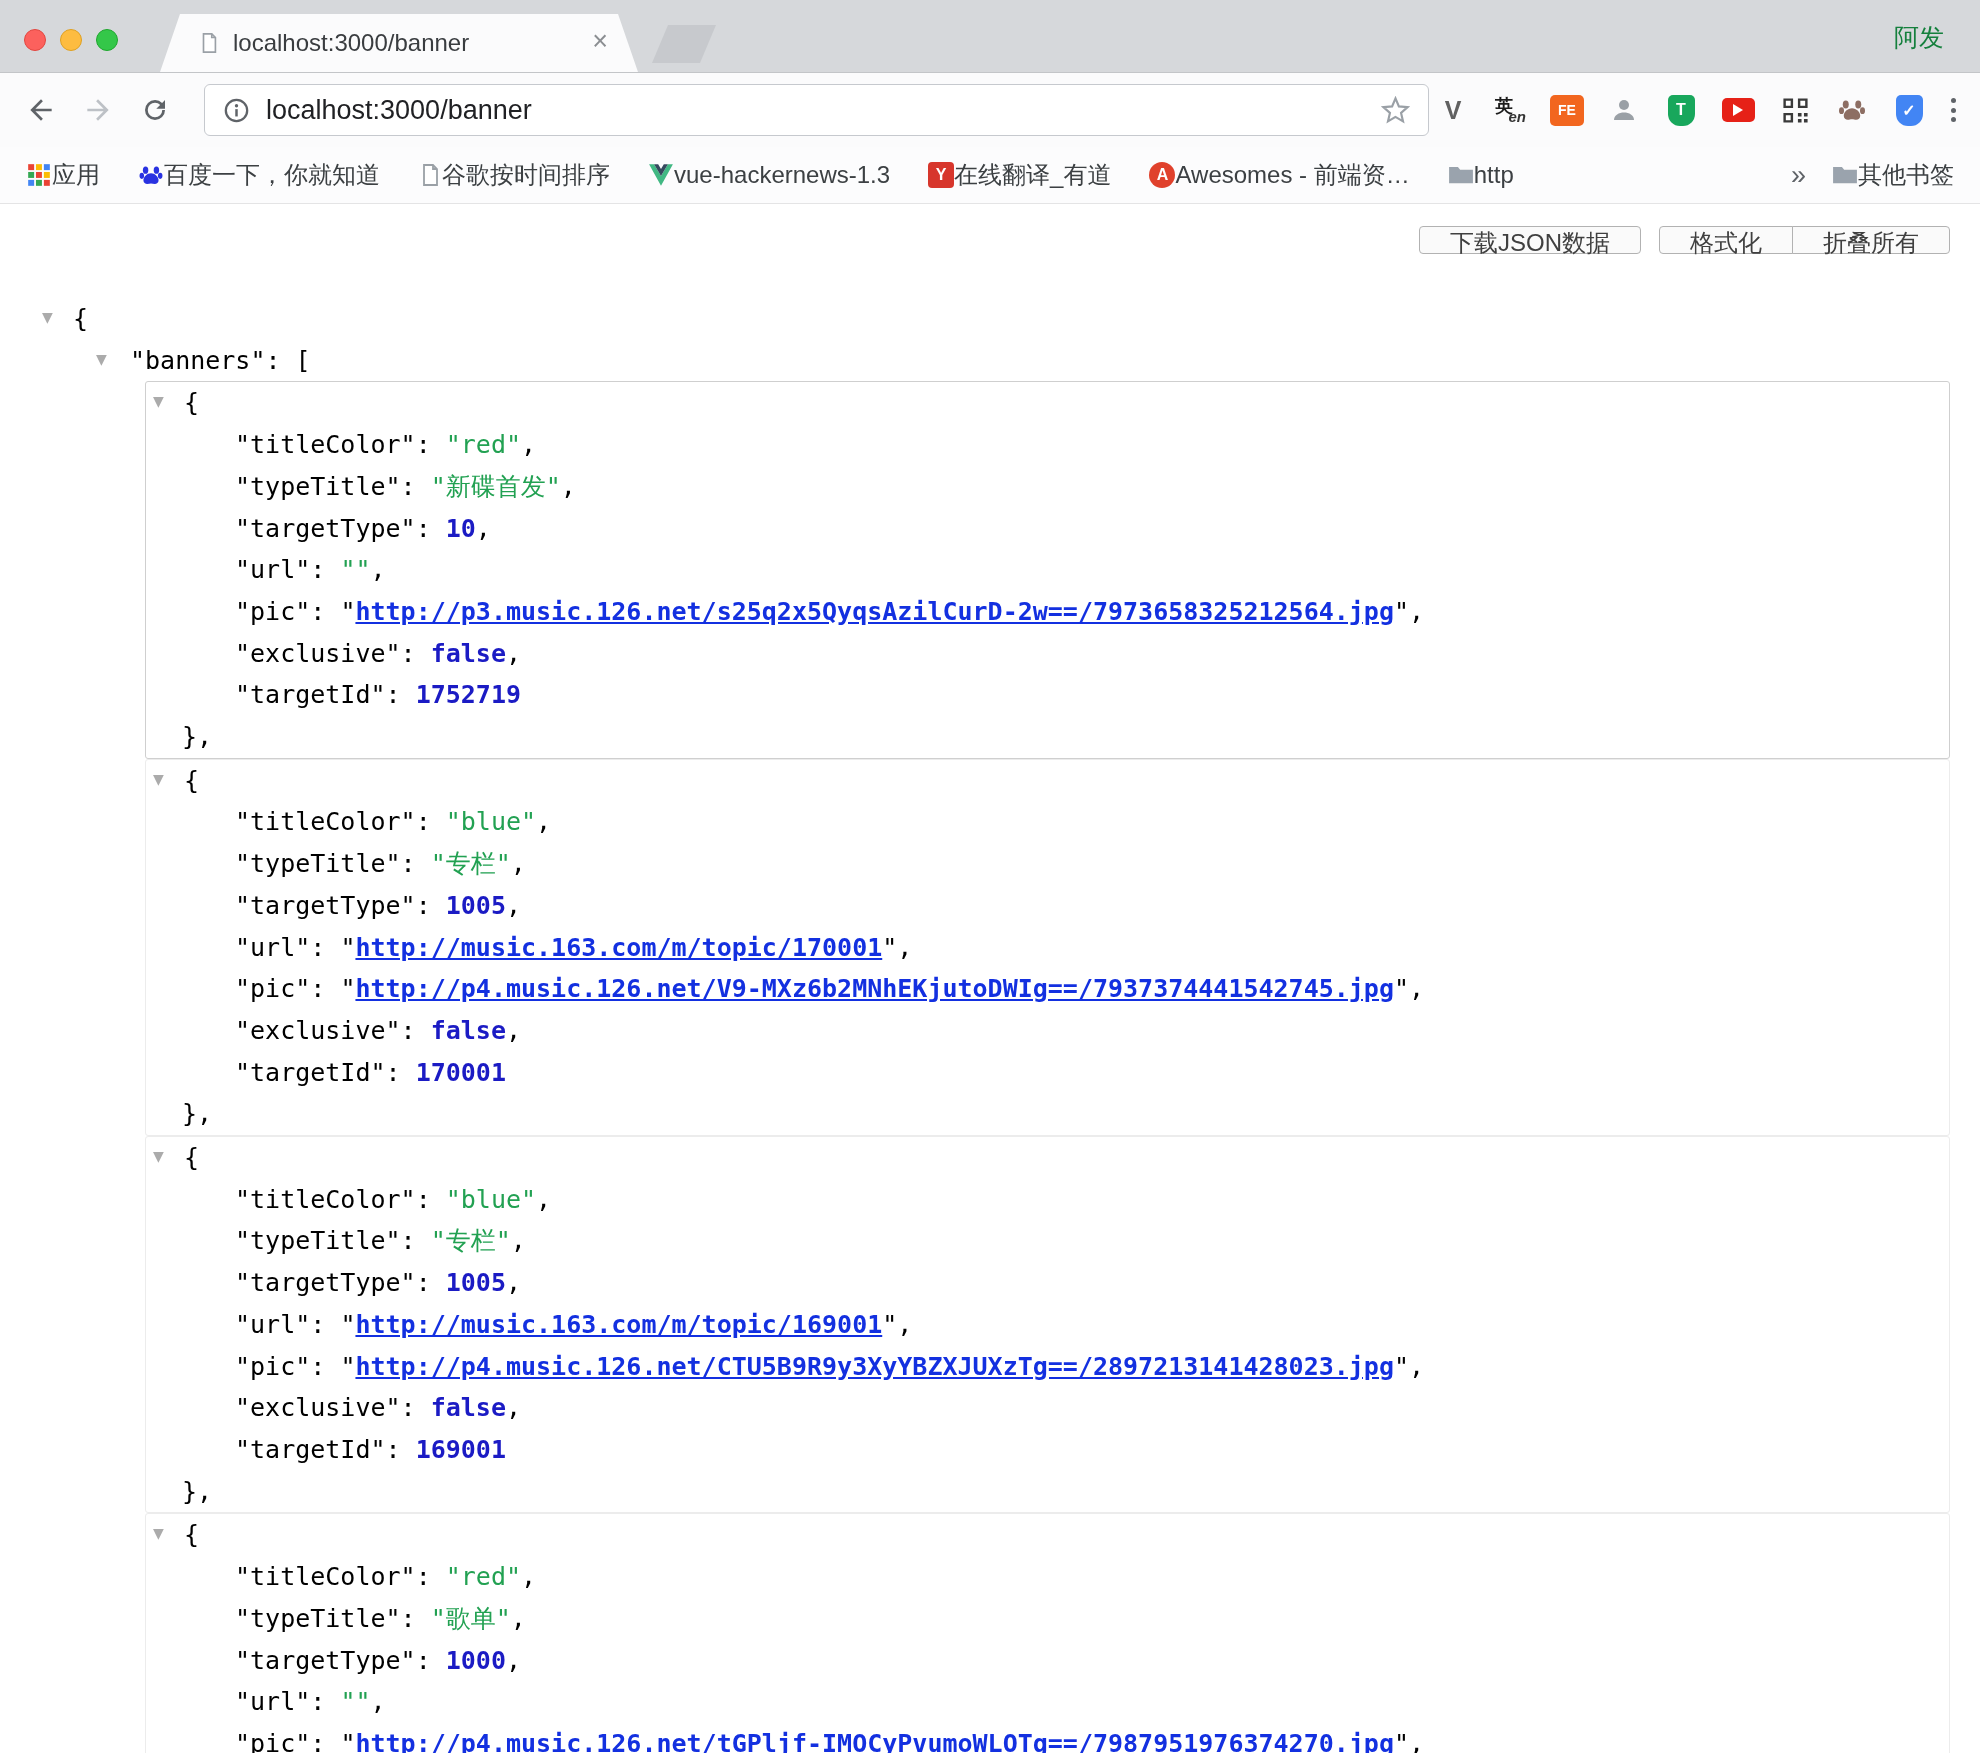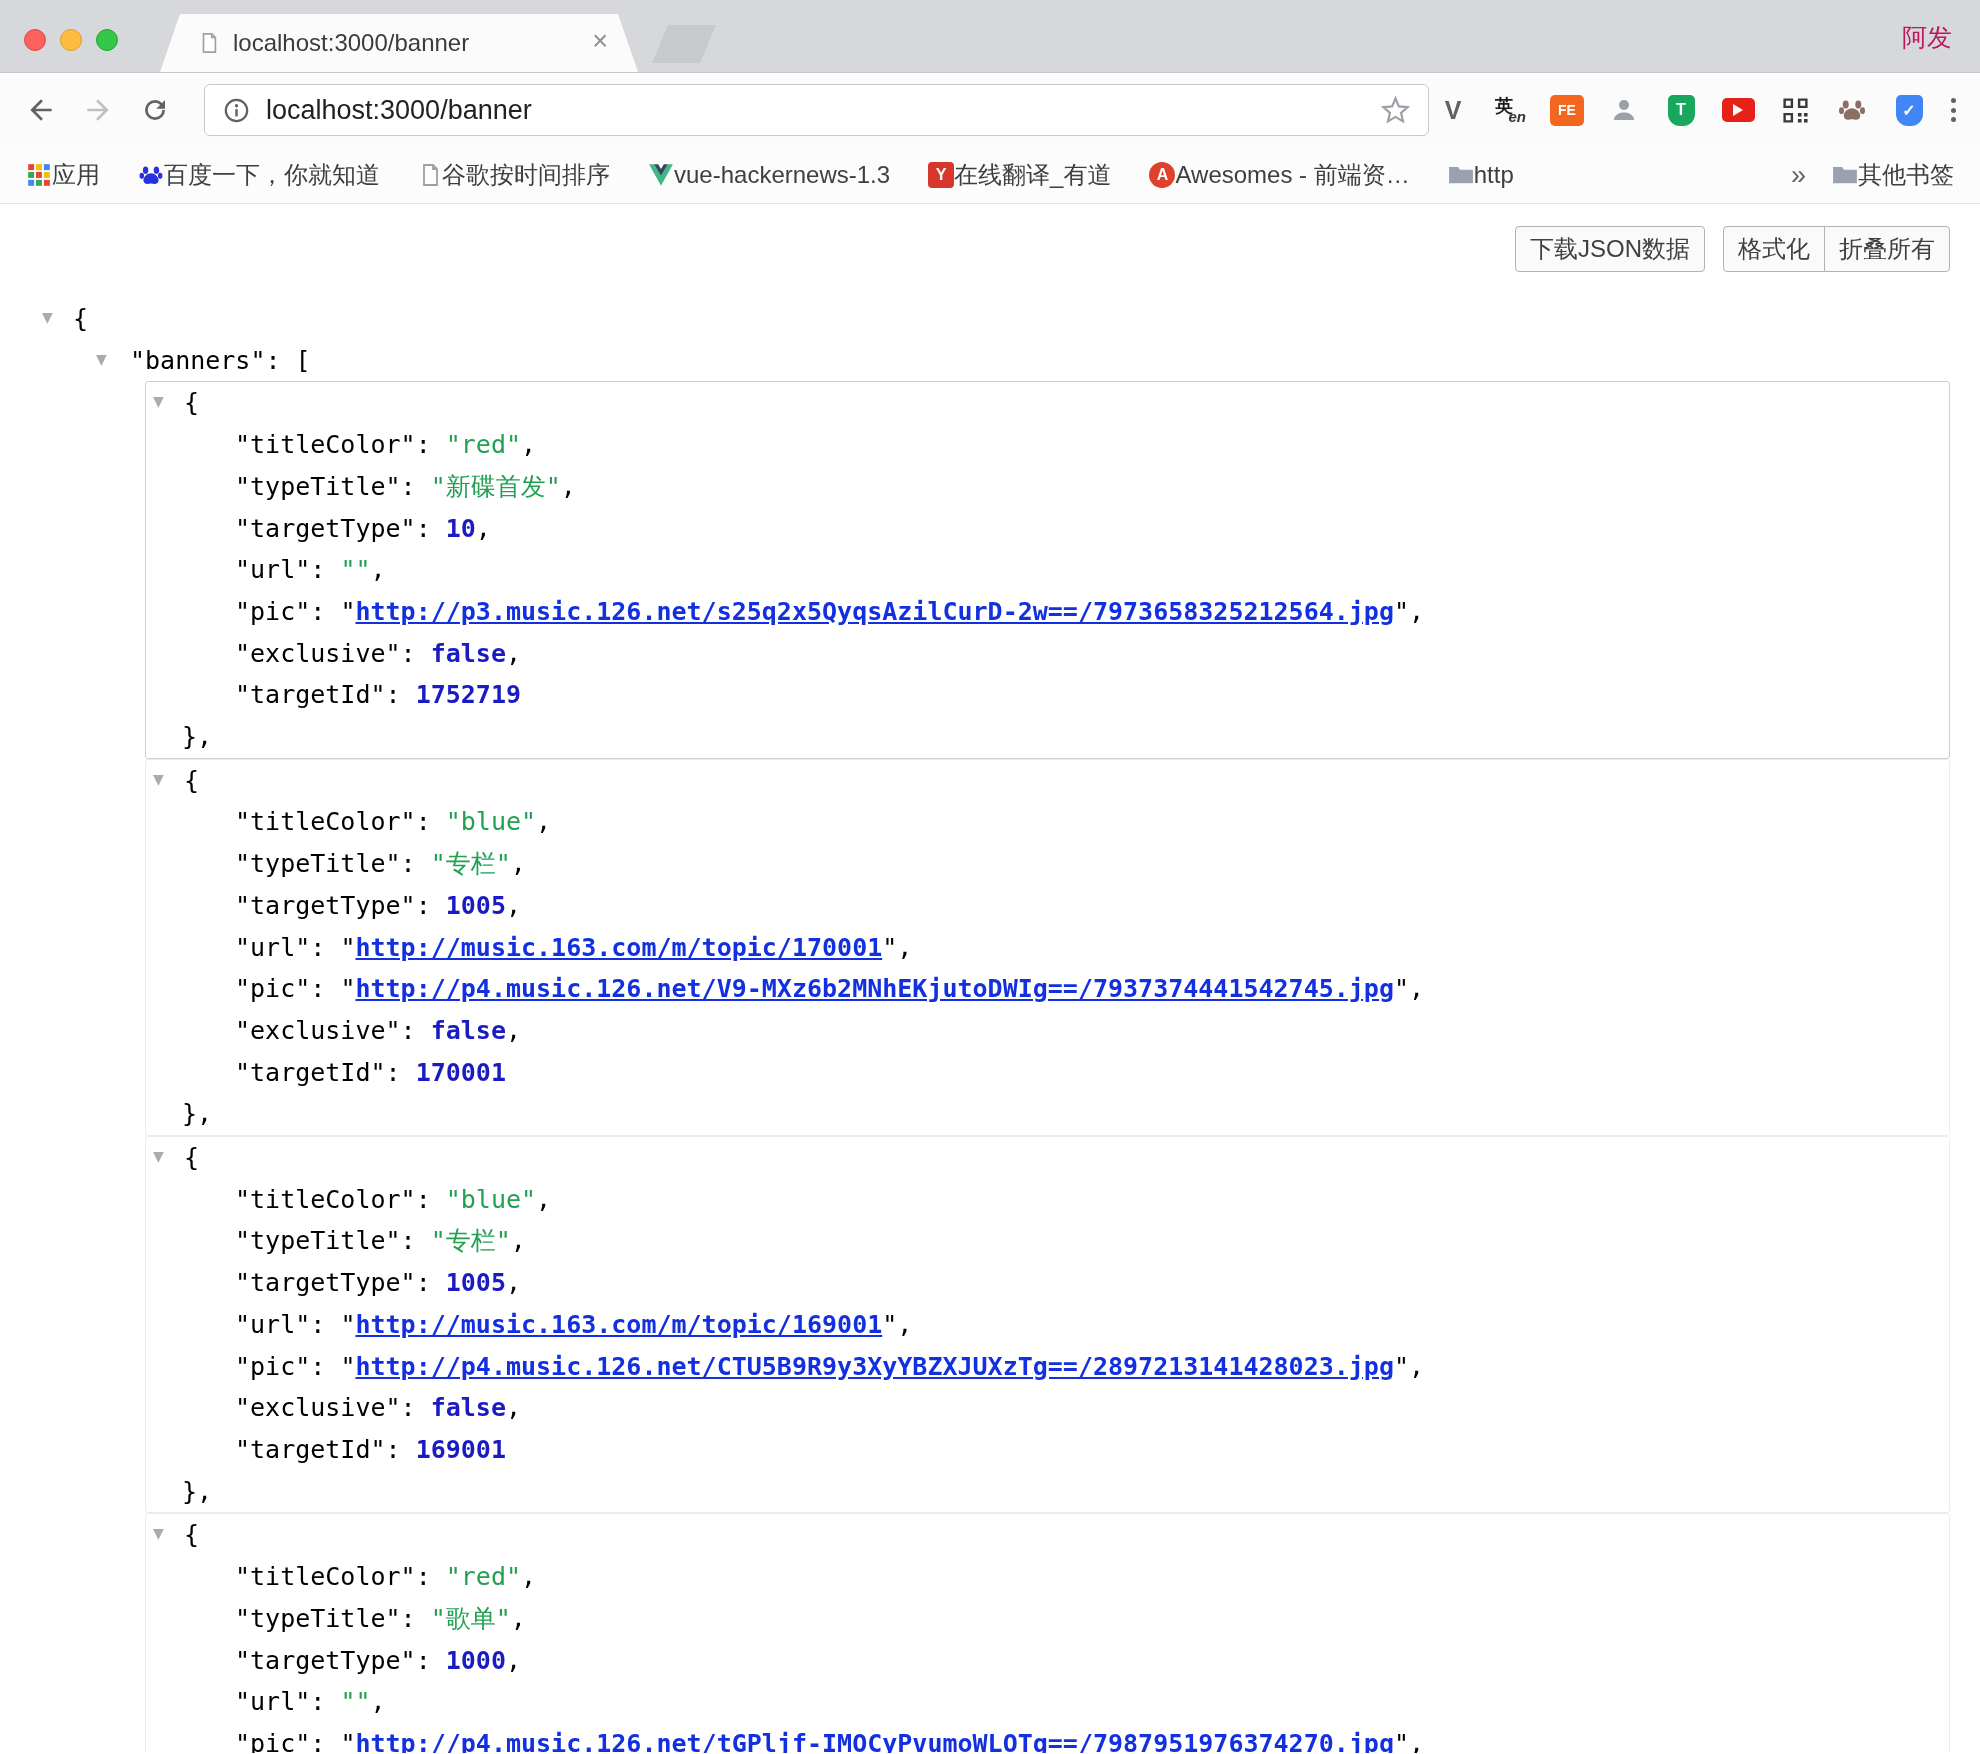--- a/index.html
+++ b/index.html
@@ -17,21 +17,21 @@
   .light.red{background:#fc615d;border:1px solid #e2463f;}
   .light.yellow{background:#fdbc40;border:1px solid #dfa123;}
   .light.green{background:#34c749;border:1px solid #1fa72e;}
   .tab{position:absolute;left:160px;bottom:0;width:478px;height:58px;background:#fbfbfc;
        clip-path:polygon(20px 0,458px 0,478px 58px,0 58px);
        display:flex;align-items:center;padding:0 44px 0 38px;gap:13px;}
   .tab-title{font-size:24px;color:#3a3d40;white-space:nowrap;}
   .tab-close{position:absolute;right:30px;top:14px;font-size:27px;color:#8b8e92;line-height:1;}
   .newtab{position:absolute;left:652px;bottom:9px;width:64px;height:38px;background:#c7c9cd;
           clip-path:polygon(16px 0,100% 0,calc(100% - 16px) 100%,0 100%);}
-  .profile{position:absolute;right:28px;top:21px;font-size:25px;color:#be185d;}
+  .profile{position:absolute;right:36px;top:21px;font-size:25px;color:#15803d;}
 
   
   .toolbar{height:74px;background:#fbfbfc;display:flex;align-items:center;padding:0 24px;position:relative;}
   .nav-btn{width:34px;height:34px;display:flex;align-items:center;justify-content:center;margin-right:23px;flex:none;}
   .omnibox{margin-left:9px;width:1225px;height:52px;border:1px solid #c6c9ce;border-radius:6px;background:#fff;
            display:flex;align-items:center;padding:0 18px;flex:none;}
   .url-text{font-size:27px;color:#202124;margin-left:16px;flex:1;white-space:nowrap;overflow:hidden;}
   .ext-area{position:absolute;right:24px;top:0;height:74px;display:flex;align-items:center;gap:23px;}
   .ext{width:34px;height:34px;display:flex;align-items:center;justify-content:center;position:relative;}
   .vletter{font-size:25px;font-weight:bold;color:#616161;}
@@ -56,21 +56,21 @@
             display:flex;align-items:center;justify-content:center;flex:none;}
   .bm-badge.red{background:#d7362c;}
   .bm-badge.circle{border-radius:50%;background:#e0412c;}
   .bm-right{margin-left:auto;display:flex;align-items:center;gap:26px;}
   .chevron{font-size:27px;color:#5f6368;}
 
   
   .page{position:relative;height:1549px;background:#fff;overflow:hidden;}
   .actions{position:absolute;top:22px;right:30px;display:flex;gap:18px;height:46px;}
   .btn{font-family:"Liberation Sans",sans-serif;font-size:24px;color:#404040;background:#fafafa;
-       border:1px solid #b2b2b2;border-radius:4px;padding:0 14px;height:46px;}
+       border:1px solid #b2b2b2;border-radius:4px;padding:0 30px;height:28px;}
   .btn-group{display:flex;}
   .btn-group .btn:first-child{border-radius:4px 0 0 4px;}
   .btn-group .btn:last-child{border-radius:0 4px 4px 0;margin-left:-1px;}
 
   
   .json{padding-top:94px;}
   .jline{position:relative;line-height:41.7px;font-family:"DejaVu Sans Mono",monospace;font-size:25px;color:#000;white-space:pre;}
   .jl-root{padding-left:73px;}
   .jl-l1{padding-left:130px;}
   .jl-open{padding-left:38px;}

